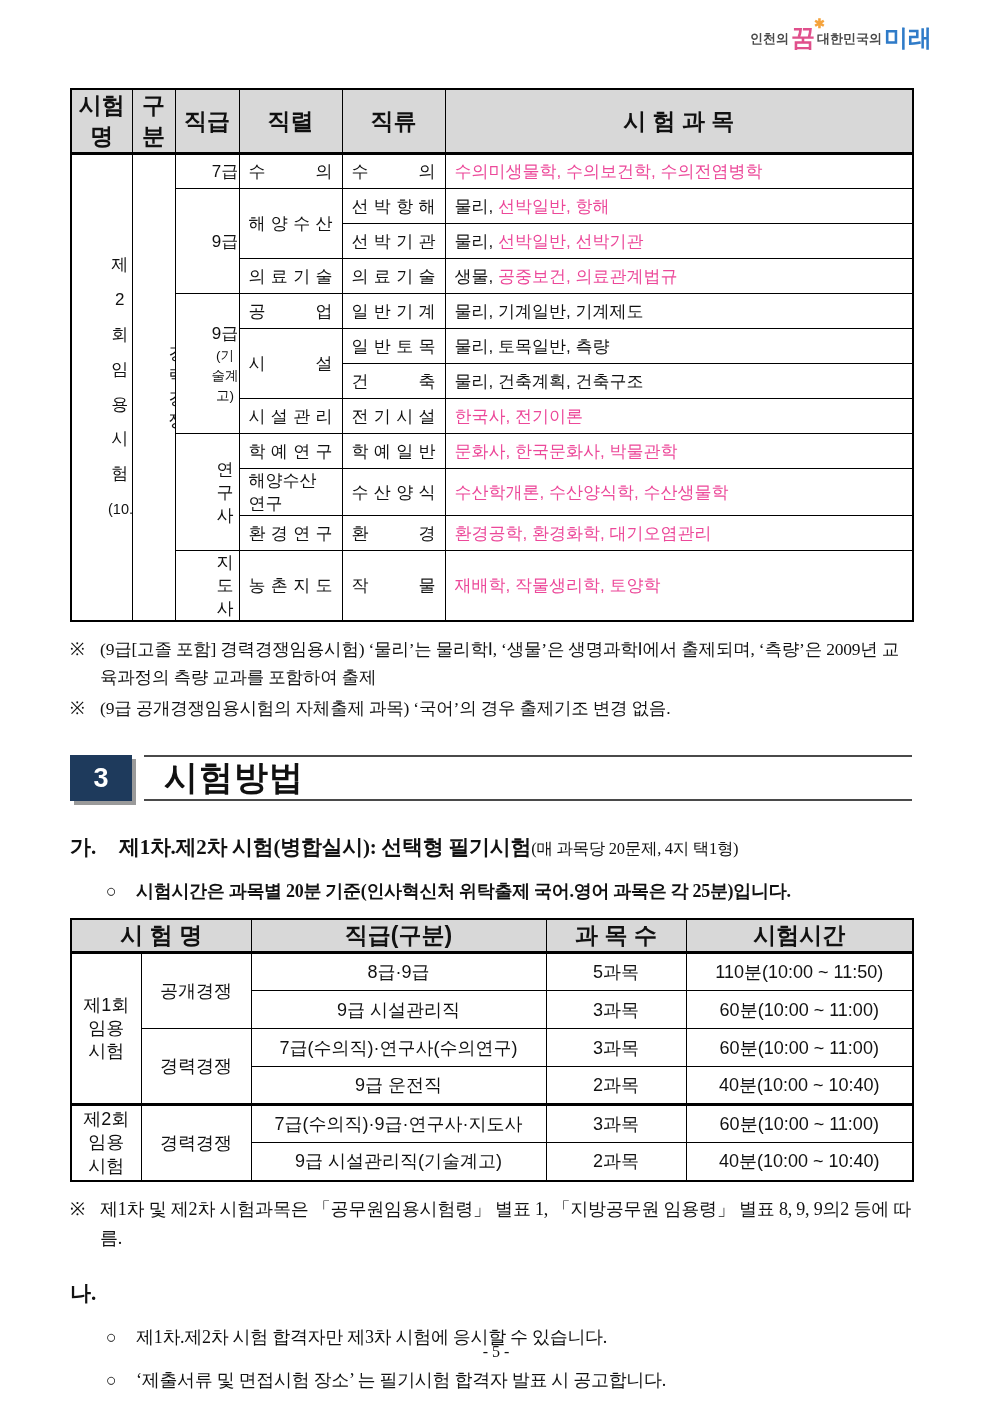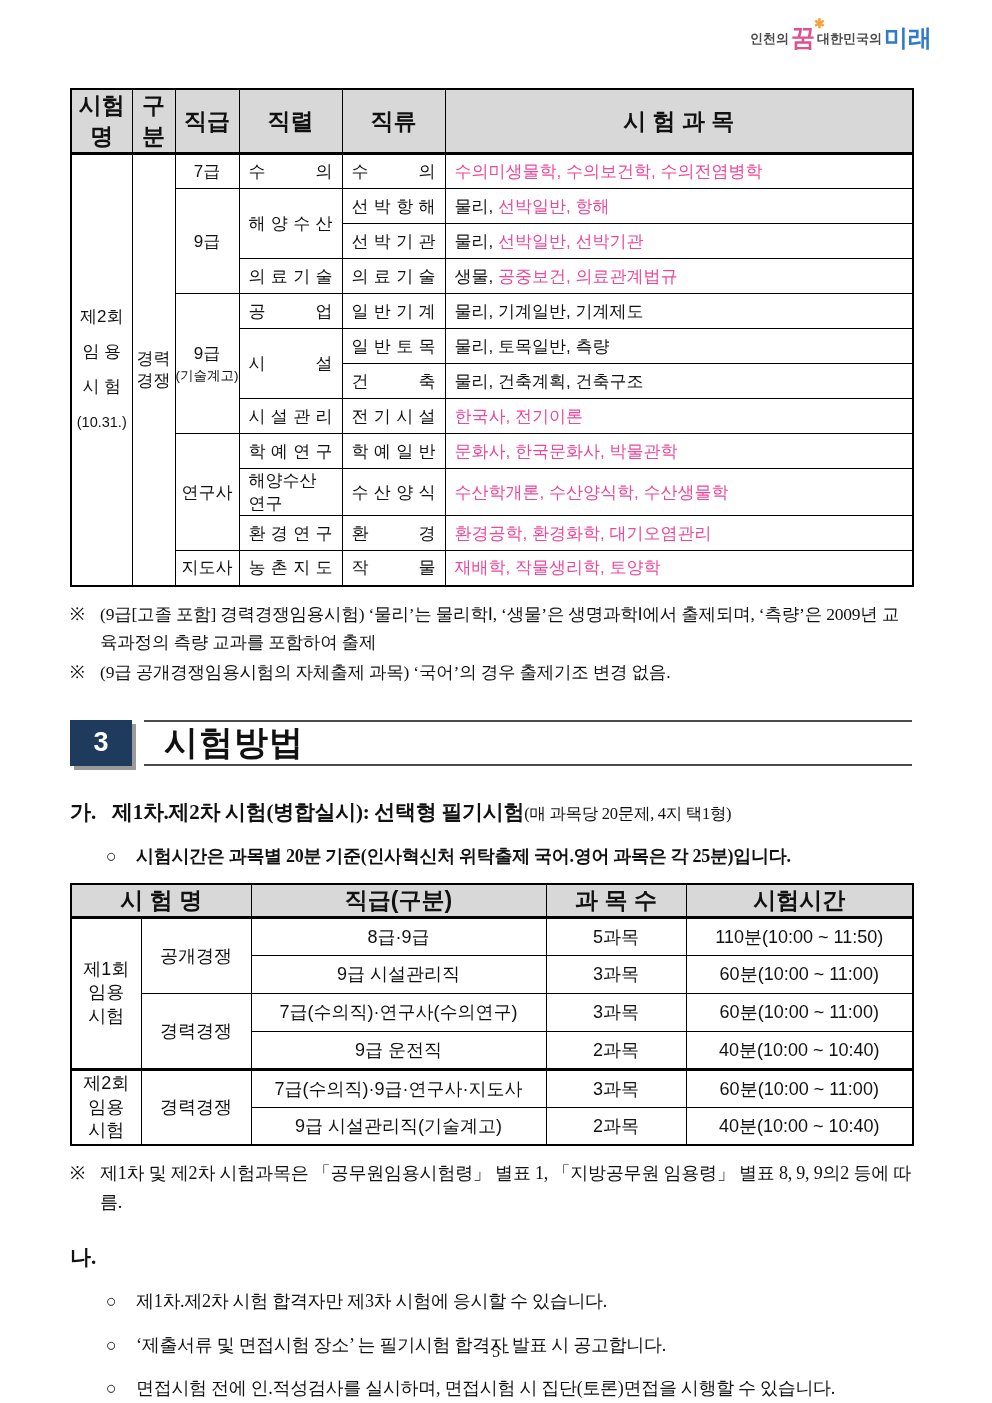--- a/index.html
+++ b/index.html
@@ -25,21 +25,21 @@
   .logo .star { position: absolute; top: -9px; right: -10px; font-size: 13px; color: #F5A33C; }
   .logo .future { font-size: 24px; font-weight: bold; color: #2F7BC8; line-height: 1; }
 
   
   table { border-collapse: collapse; table-layout: fixed; width: 842px; font-family: "Liberation Sans", sans-serif; }
   .t1, .t2 { border: 2px solid #000; }
   .t1 th, .t1 td, .t2 th, .t2 td { border: 1px solid #000; overflow: hidden; }
   .t1 th, .t2 th { background: #D8D8D8; border-bottom: 3px solid #000; font-size: 23px; font-weight: bold; height: 33px; text-align: center; }
 
   
-  .t1 td { height: 35px; font-size: 17px; text-align: center; vertical-align: middle; }
+  .t1 td { height: 35px; font-size: 17px; text-align: center; vertical-align: middle; padding-left: 36px; }
   .t1 .exam-cell { white-space: pre-line; line-height: 2.05; font-size: 17px; }
   .t1 .exam-date { font-size: 14.5px; }
   .t1 .cat-cell { white-space: pre-line; line-height: 1.3; font-size: 17px; }
   .t1 .grade-sub { font-size: 13.5px; }
   .t1 .jst { text-align: justify; text-align-last: justify; padding: 0 9px; margin-top: 26px; }
   .t1 .subj { text-align: left; padding-left: 9px; }
   .t1 .sub-blue { color: #ec4899; }
 
   
   .note { display: flex; font-size: 17.5px; line-height: 1.62; margin-bottom: 2px; letter-spacing: -0.2px; }
@@ -59,21 +59,21 @@
     flex: 1; margin-left: 12px;
     border-top: 2px solid #4a4a4a; border-bottom: 2px solid #4a4a4a;
     display: flex; align-items: center; padding-left: 20px;
     font-family: "Liberation Sans", sans-serif;
     font-size: 34px; font-weight: bold; letter-spacing: 1px;
   }
 
   
   .hd { display: flex; font-weight: bold; margin-top: 32px; }
   .hd .lbl { width: 42px; flex: none; font-size: 21px; }
-  .hd .ttl { font-size: 21px; letter-spacing: -0.3px; }
+  .hd .ttl { font-size: 21px; letter-spacing: -0.3px; margin-left: 7px; }
   .hd .ttl .small { font-size: 16.5px; font-weight: normal; }
   .bullet { display: flex; font-size: 18px; line-height: 1.45; margin-top: 17px; padding-left: 36px; letter-spacing: -0.3px; }
   .bullet .mark { width: 30px; flex: none; }
   .bullet .txt { flex: 1; }
   .bullet.bold { font-weight: bold; }
 
   
   .t2 { margin-top: 14px; }
   .t2 td { height: 38px; font-size: 18px; text-align: center; vertical-align: middle; }
   .t2 .exam-cell { white-space: pre-line; line-height: 1.3; font-size: 18px; }

